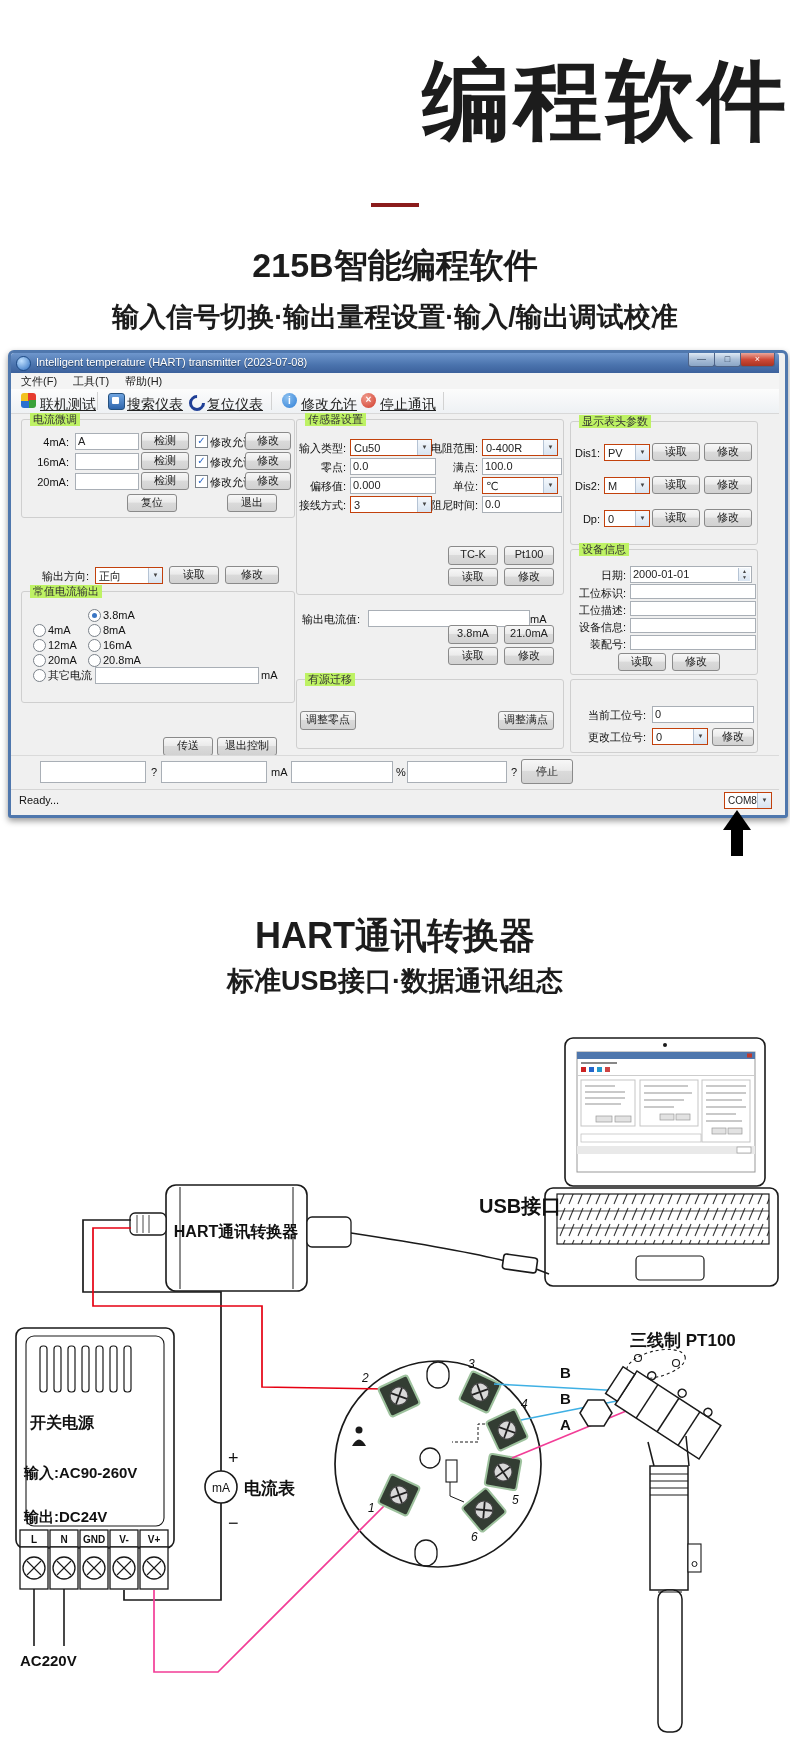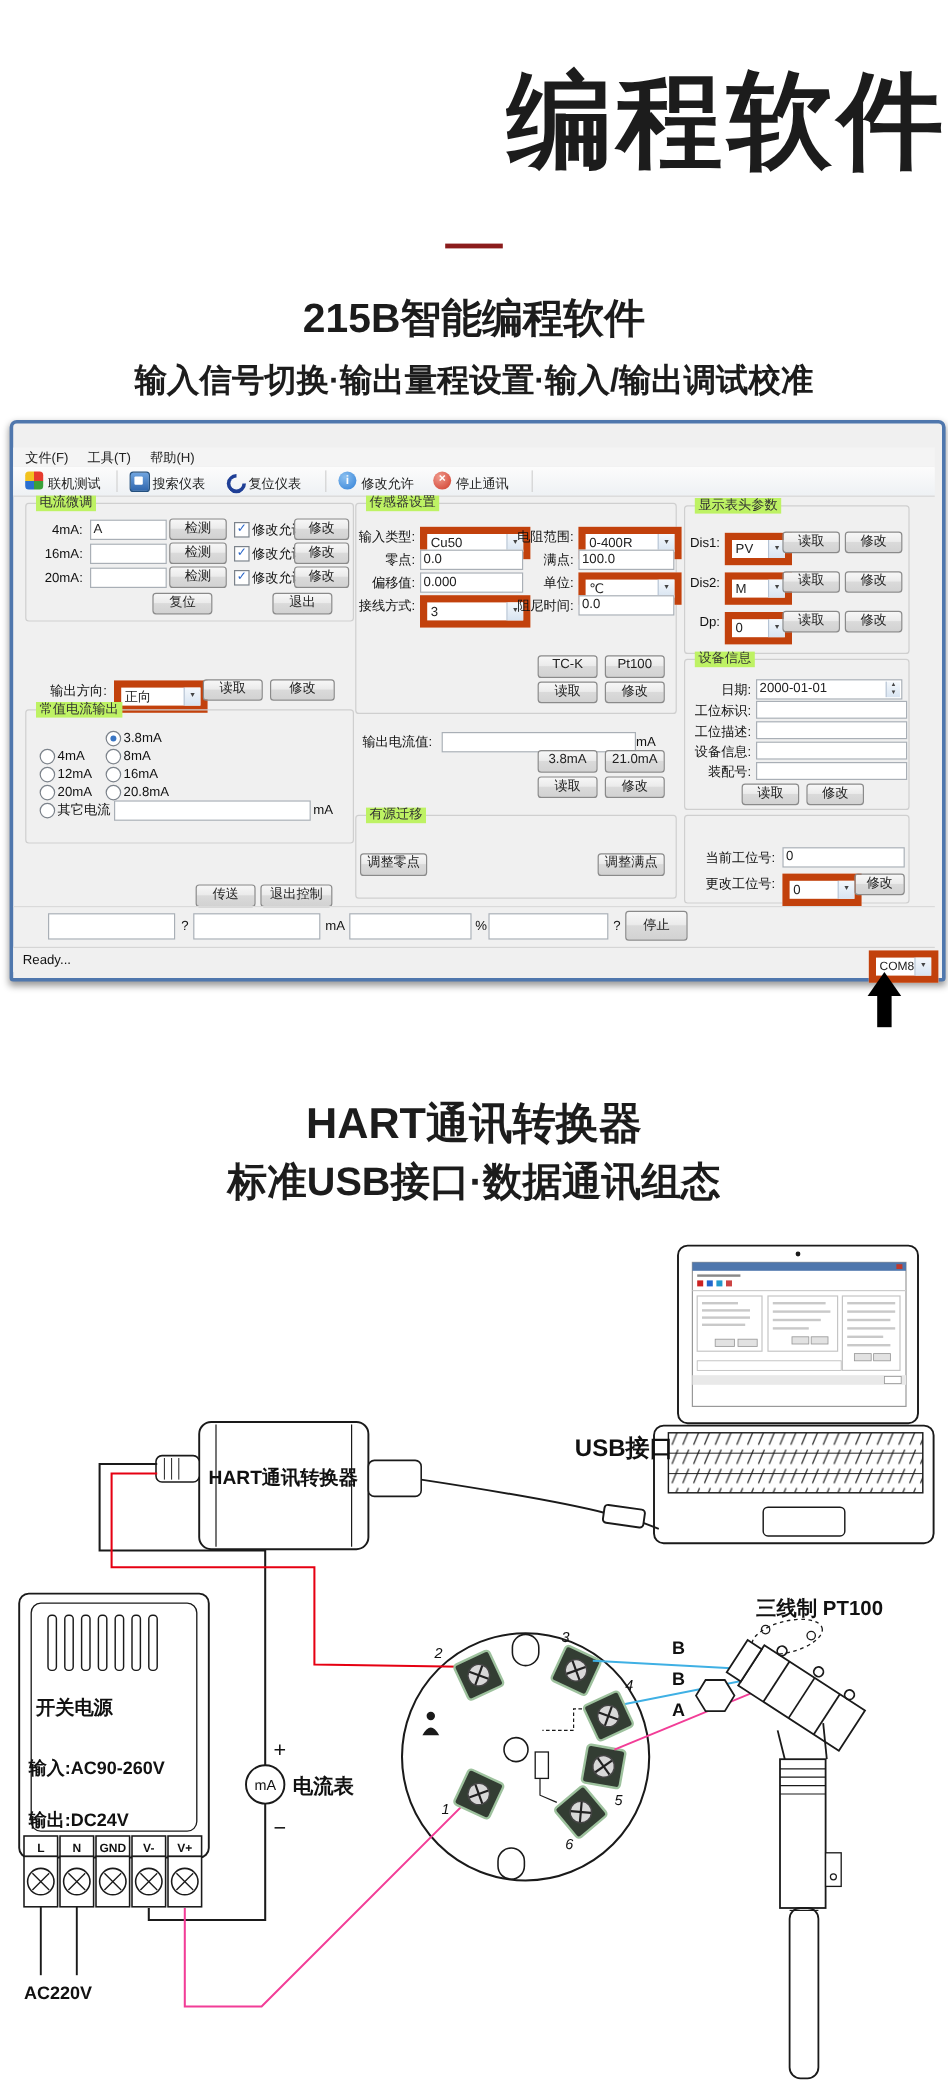--- a/index.html
+++ b/index.html
@@ -5,53 +5,53 @@
   html,body{margin:0;padding:0;background:#fff;}
   #page{position:relative;width:790px;height:1745px;background:#fff;overflow:hidden;
         font-family:"Liberation Sans","DejaVu Sans",sans-serif;color:#111;}
   .abs{position:absolute;}
   
   .bigtitle{left:0;top:42px;width:790px;text-align:right;font-size:88px;font-weight:bold;letter-spacing:4px;color:#1c1c1c;}
   .reddash{left:371px;top:203px;width:48px;height:4px;}
   .sub1{left:0;top:243px;width:790px;text-align:center;font-size:34px;font-weight:bold;color:#1c1c1c;}
   .tag1{left:0;top:299px;width:790px;text-align:center;font-size:27px;font-weight:bold;color:#1c1c1c;}
   .sub2{left:0;top:912px;width:790px;text-align:center;font-size:36px;font-weight:bold;color:#1c1c1c;}
-  .tag2{left:0;top:963px;width:790px;text-align:center;font-size:33px;font-weight:bold;color:#1c1c1c;}
+  .tag2{left:0;top:963px;width:790px;text-align:center;font-size:27px;font-weight:bold;color:#1c1c1c;}
   .comnote{left:430px;top:853px;width:340px;text-align:right;font-size:19px;font-weight:bold;color:#000;}
   .arrowbar{left:731px;top:828px;width:12px;height:28px;background:#000;}
   .arrowhead{left:723px;top:810px;width:0;height:0;border-left:14px solid transparent;border-right:14px solid transparent;border-bottom:20px solid #000;}
   
   .win{left:8px;top:350px;width:774px;height:462px;background:#f0f0f0;border:3px solid #4f77ad;
        border-radius:6px 6px 3px 3px;box-shadow:0 3px 6px rgba(0,0,0,.4);}
   .tbar{left:0;top:0;width:768px;height:20px;background:linear-gradient(180deg,#6f97cd,#4a73ad 60%,#3c619c);border-radius:3px 3px 0 0;}
   .ticon{left:5px;top:3px;width:13px;height:13px;border-radius:50%;background:radial-gradient(circle at 35% 30%,#bfe0ff,#2f6fc0);border:1px solid #1d4a85;}
   .ttext{left:25px;top:3px;font-size:11px;color:#fff;text-shadow:0 1px 1px rgba(0,0,0,.5);white-space:nowrap;}
   .cbtn{top:0;height:13px;font-size:9px;line-height:12px;text-align:center;color:#fff;border:1px solid #4e6387;border-top:none;border-radius:0 0 3px 3px;}
   .cmin,.cmax{width:25px;background:linear-gradient(#dfe9f4,#a9bed7 50%,#8ba6c6);color:#2c3e57;}
   .cclose{width:33px;background:linear-gradient(#eaa79b,#cf4a38 50%,#a93322);}
   .mbar{left:0;top:20px;width:768px;height:16px;background:#f4f4f4;border-bottom:1px solid #e2e2e2;}
   .mitem{top:21px;font-size:11px;color:#222;}
   .tlbar{left:0;top:36px;width:768px;height:24px;background:linear-gradient(#fcfcfc,#eef1f4);border-bottom:1px solid #d8d8d8;}
-  .tool{top:43px;font-size:11px;color:#222;}
+  .tool{top:43px;font-size:14px;color:#222;text-decoration:underline;}
   .ic{top:40px;width:15px;height:15px;}
   .ic4{background:conic-gradient(#e63b2e 0 25%,#3aa13a 0 50%,#2a6fd1 0 75%,#f2c21f 0);border-radius:3px;}
   .icbook{background:linear-gradient(#6fa4e0,#2f66ad);border:1px solid #24507e;border-radius:3px;}
   .icbook::after{content:"";position:absolute;left:3px;top:3px;width:7px;height:7px;background:#fff;border-radius:1px;}
   .icreset{width:10px;height:10px;border:3px solid #1f3f96;border-radius:50%;border-top-color:transparent;transform:rotate(45deg);}
   .icinfo{background:radial-gradient(circle at 35% 30%,#8cc0f0,#2f7fd6);border-radius:50%;color:#fff;font-size:10px;font-weight:bold;text-align:center;line-height:15px;}
   .icinfo::after{content:"i";}
   .icstop{background:radial-gradient(circle at 35% 30%,#f09a8c,#cf3a2a);border-radius:50%;color:#fff;font-size:10px;font-weight:bold;text-align:center;line-height:14px;}
   .icstop::after{content:"\00d7";}
   .tsep{top:39px;width:1px;height:18px;background:#d2d2d2;}
   .grp{border:1px solid #cfcfcf;border-radius:3px;}
   .gt{position:absolute;top:-7px;left:8px;background:#bef264;padding:0 3px;font-size:11px;line-height:13px;color:#333;white-space:nowrap;}
   .btn{border:1px solid #8a8a8a;border-radius:3px;background:linear-gradient(180deg,#f7f7f7,#ebebeb 45%,#dadada 50%,#d2d2d2);
        font-size:11px;height:16px;line-height:15px;text-align:center;color:#222;}
   .inp{border:1px solid #a9afb6;background:#fff;font-size:11px;height:15px;line-height:14px;padding:0 2px;color:#222;white-space:nowrap;overflow:hidden;}
-  .dd{border:6px solid #c2410c;background:#fff;height:15px;}
+  .dd{border:1px solid #c2410c;background:#fff;height:15px;}
   .ddv{position:absolute;left:3px;top:1px;font-size:11px;line-height:14px;color:#222;white-space:nowrap;}
   .dar{position:absolute;right:0;top:0;bottom:0;width:13px;background:linear-gradient(#f4f8fc,#d8e4f1);border-left:1px solid #b5c3d4;font-size:6px;color:#444;text-align:center;line-height:14px;}
   .lb{font-size:11px;line-height:14px;color:#111;white-space:nowrap;}
   .lbr{text-align:right;}
   .cb{width:11px;height:11px;border:1px solid #7b828a;background:#fff;font-size:10px;line-height:10px;text-align:center;color:#2c67c8;font-weight:bold;}
   .rd{width:11px;height:11px;border:1px solid #7b828a;border-radius:50%;background:#fff;}
   .rd.on::after{content:"";position:absolute;left:2.5px;top:2.5px;width:5px;height:5px;border-radius:50%;background:#3a76c4;}
   .binp{border:1px solid #a9afb6;background:#fff;height:20px;}
   .hline{height:1px;background:#dadada;}
   .sbar{left:0;top:436px;width:768px;height:20px;background:#f0f0f0;border-top:1px solid #d5d5d5;}
@@ -63,20 +63,27 @@
 
 <div id="page">
 
   <div class="abs bigtitle">编程软件</div>
   <div class="abs reddash" style="background:#8b1c1c"></div>
   <div class="abs sub1">215B智能编程软件</div>
   <div class="abs tag1">输入信号切换·输出量程设置·输入/输出调试校准</div>
 
   <div class="abs win">
 
+    <div class="abs tbar">
+      <span class="abs ticon"></span>
+      <span class="abs ttext">Intelligent temperature (HART) transmitter (2023-07-08)</span>
+      <span class="abs cbtn cmin" style="left:677px">—</span>
+      <span class="abs cbtn cmax" style="left:703px">□</span>
+      <span class="abs cbtn cclose" style="left:729px">×</span>
+    </div>
 
     <div class="abs mbar"></div>
     <span class="abs mitem" style="left:10px">文件(F)</span>
     <span class="abs mitem" style="left:62px">工具(T)</span>
     <span class="abs mitem" style="left:114px">帮助(H)</span>
 
     <div class="abs tlbar"></div>
     <span class="abs ic ic4" style="left:10px"></span>
     <span class="abs tool" style="left:29px">联机测试</span>
     <span class="abs tsep" style="left:86px"></span>

